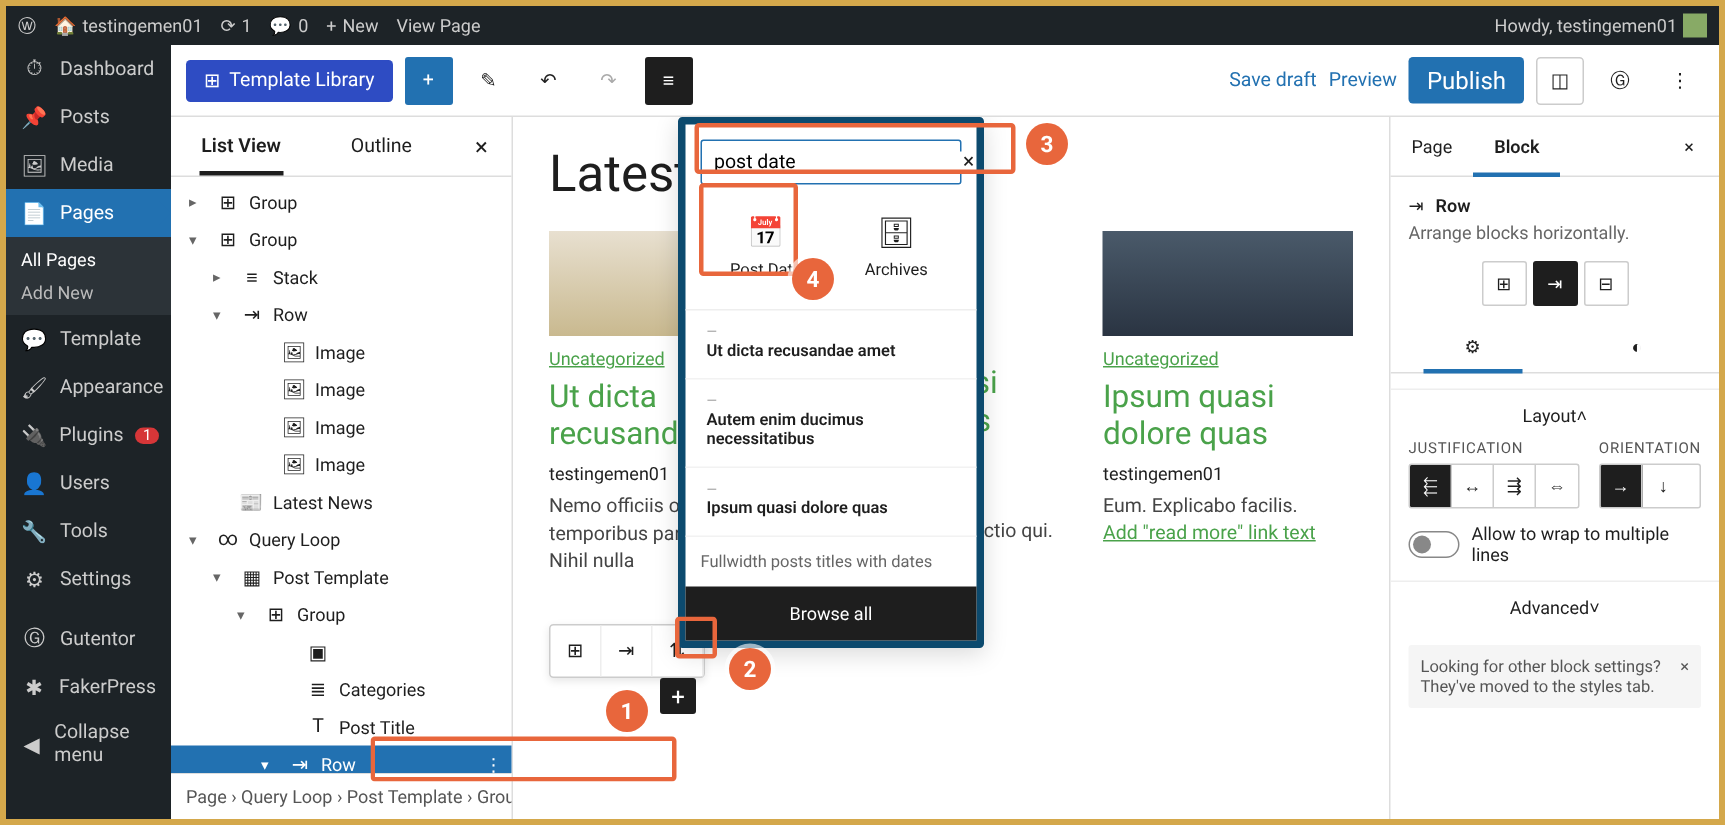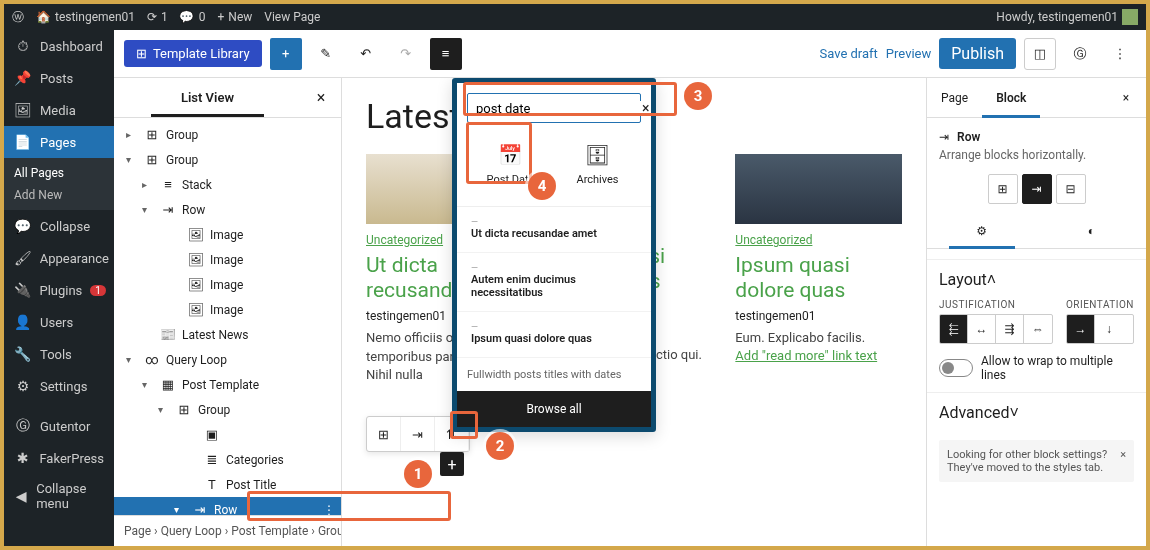--- a/index.html
+++ b/index.html
@@ -91,21 +91,21 @@
 .s-body{flex:1;overflow-y:auto;padding:12px}
 .s-block-head{display:flex;gap:8px;margin-bottom:4px;align-items:center}
 .s-desc{color:#666;font-size:12px;margin-bottom:12px}
 .s-seg{display:flex;justify-content:center;gap:4px;margin-bottom:10px}
 .s-seg .sg{width:30px;height:30px;display:flex;align-items:center;justify-content:center;border:1px solid #ccc;border-radius:2px;cursor:pointer}
 .s-seg .sg.active{background:#1e1e1e;color:#fff;border-color:#1e1e1e}
 .s-subtabs{display:flex;border-bottom:1px solid #ddd;margin:0 -12px 10px}
 .s-subtab{flex:1;text-align:center;padding:10px;cursor:pointer;position:relative}
 .s-subtab.active::after{content:"";position:absolute;bottom:-1px;left:20%;right:20%;height:3px;background:#2271b1}
 .s-section{border-top:1px solid #eee;margin:0 -12px;padding:10px 12px}
-.s-section-h{display:flex;justify-content:flex-start;align-items:center;cursor:pointer;font-size:16px}
+.s-section-h{display:flex;justify-content:center;align-items:center;cursor:pointer;font-size:12px}
 .s-row{display:flex;justify-content:space-between;align-items:center;margin-top:10px}
 .s-label{font-size:10px;text-transform:uppercase;letter-spacing:.5px;color:#555}
 .btngroup{display:flex;border:1px solid #ccc;border-radius:2px;overflow:hidden}
 .btngroup .bg{width:28px;height:28px;display:flex;align-items:center;justify-content:center;cursor:pointer;border-right:1px solid #ccc}
 .btngroup .bg:last-child{border-right:none}
 .btngroup .bg.active{background:#1e1e1e;color:#fff}
 .toggle{width:34px;height:18px;border:1px solid #888;border-radius:9px;position:relative;cursor:pointer}
 .toggle::after{content:"";position:absolute;width:12px;height:12px;background:#888;border-radius:50%;top:2px;left:2px}
 .s-notice{background:#f5f5f5;padding:8px;font-size:11px;color:#555;display:flex;gap:6px;border-radius:2px;margin-top:8px}
 .s-notice .nx{margin-left:auto;cursor:pointer}
@@ -156,21 +156,21 @@
   <div class="mi active">
         <span class="ico">📄</span>
         <span>Pages</span>
       </div>
   <div class="sub">
     <div class="si" style="color:#fff">All Pages</div>
     <div class="si">Add New</div>
   </div>
   <div class="mi">
         <span class="ico">💬</span>
-        <span>Collapse</span>
+        <span>Template</span>
       </div>
   <div class="mi">
         <span class="ico">🖌</span>
         <span>Appearance</span>
       </div>
   <div class="mi">
         <span class="ico">🔌</span>
         <span>Plugins</span>
         <span class="badge">1</span>
       </div>
@@ -220,20 +220,21 @@
     <div class="btn-icon" style="border:1px solid #ccc;border-radius:3px">◫</div>
     <div class="btn-icon">Ⓖ</div>
     <div class="btn-icon">⋮</div>
   </div>
 
   <div class="main">
 
     <div class="listview">
       <div class="lv-tabs">
         <div class="lv-tab active">List View</div>
+        <div class="lv-tab">Outline</div>
         <div class="lv-close">×</div>
       </div>
       <div class="lv-tree">
         <div class="tn" style="padding-left:12px">
               <span class="tog">▸</span>
               <span class="tico">⊞</span>
               <span>Group</span>
             </div>
         <div class="tn" style="padding-left:12px">
               <span class="tog">▾</span>

